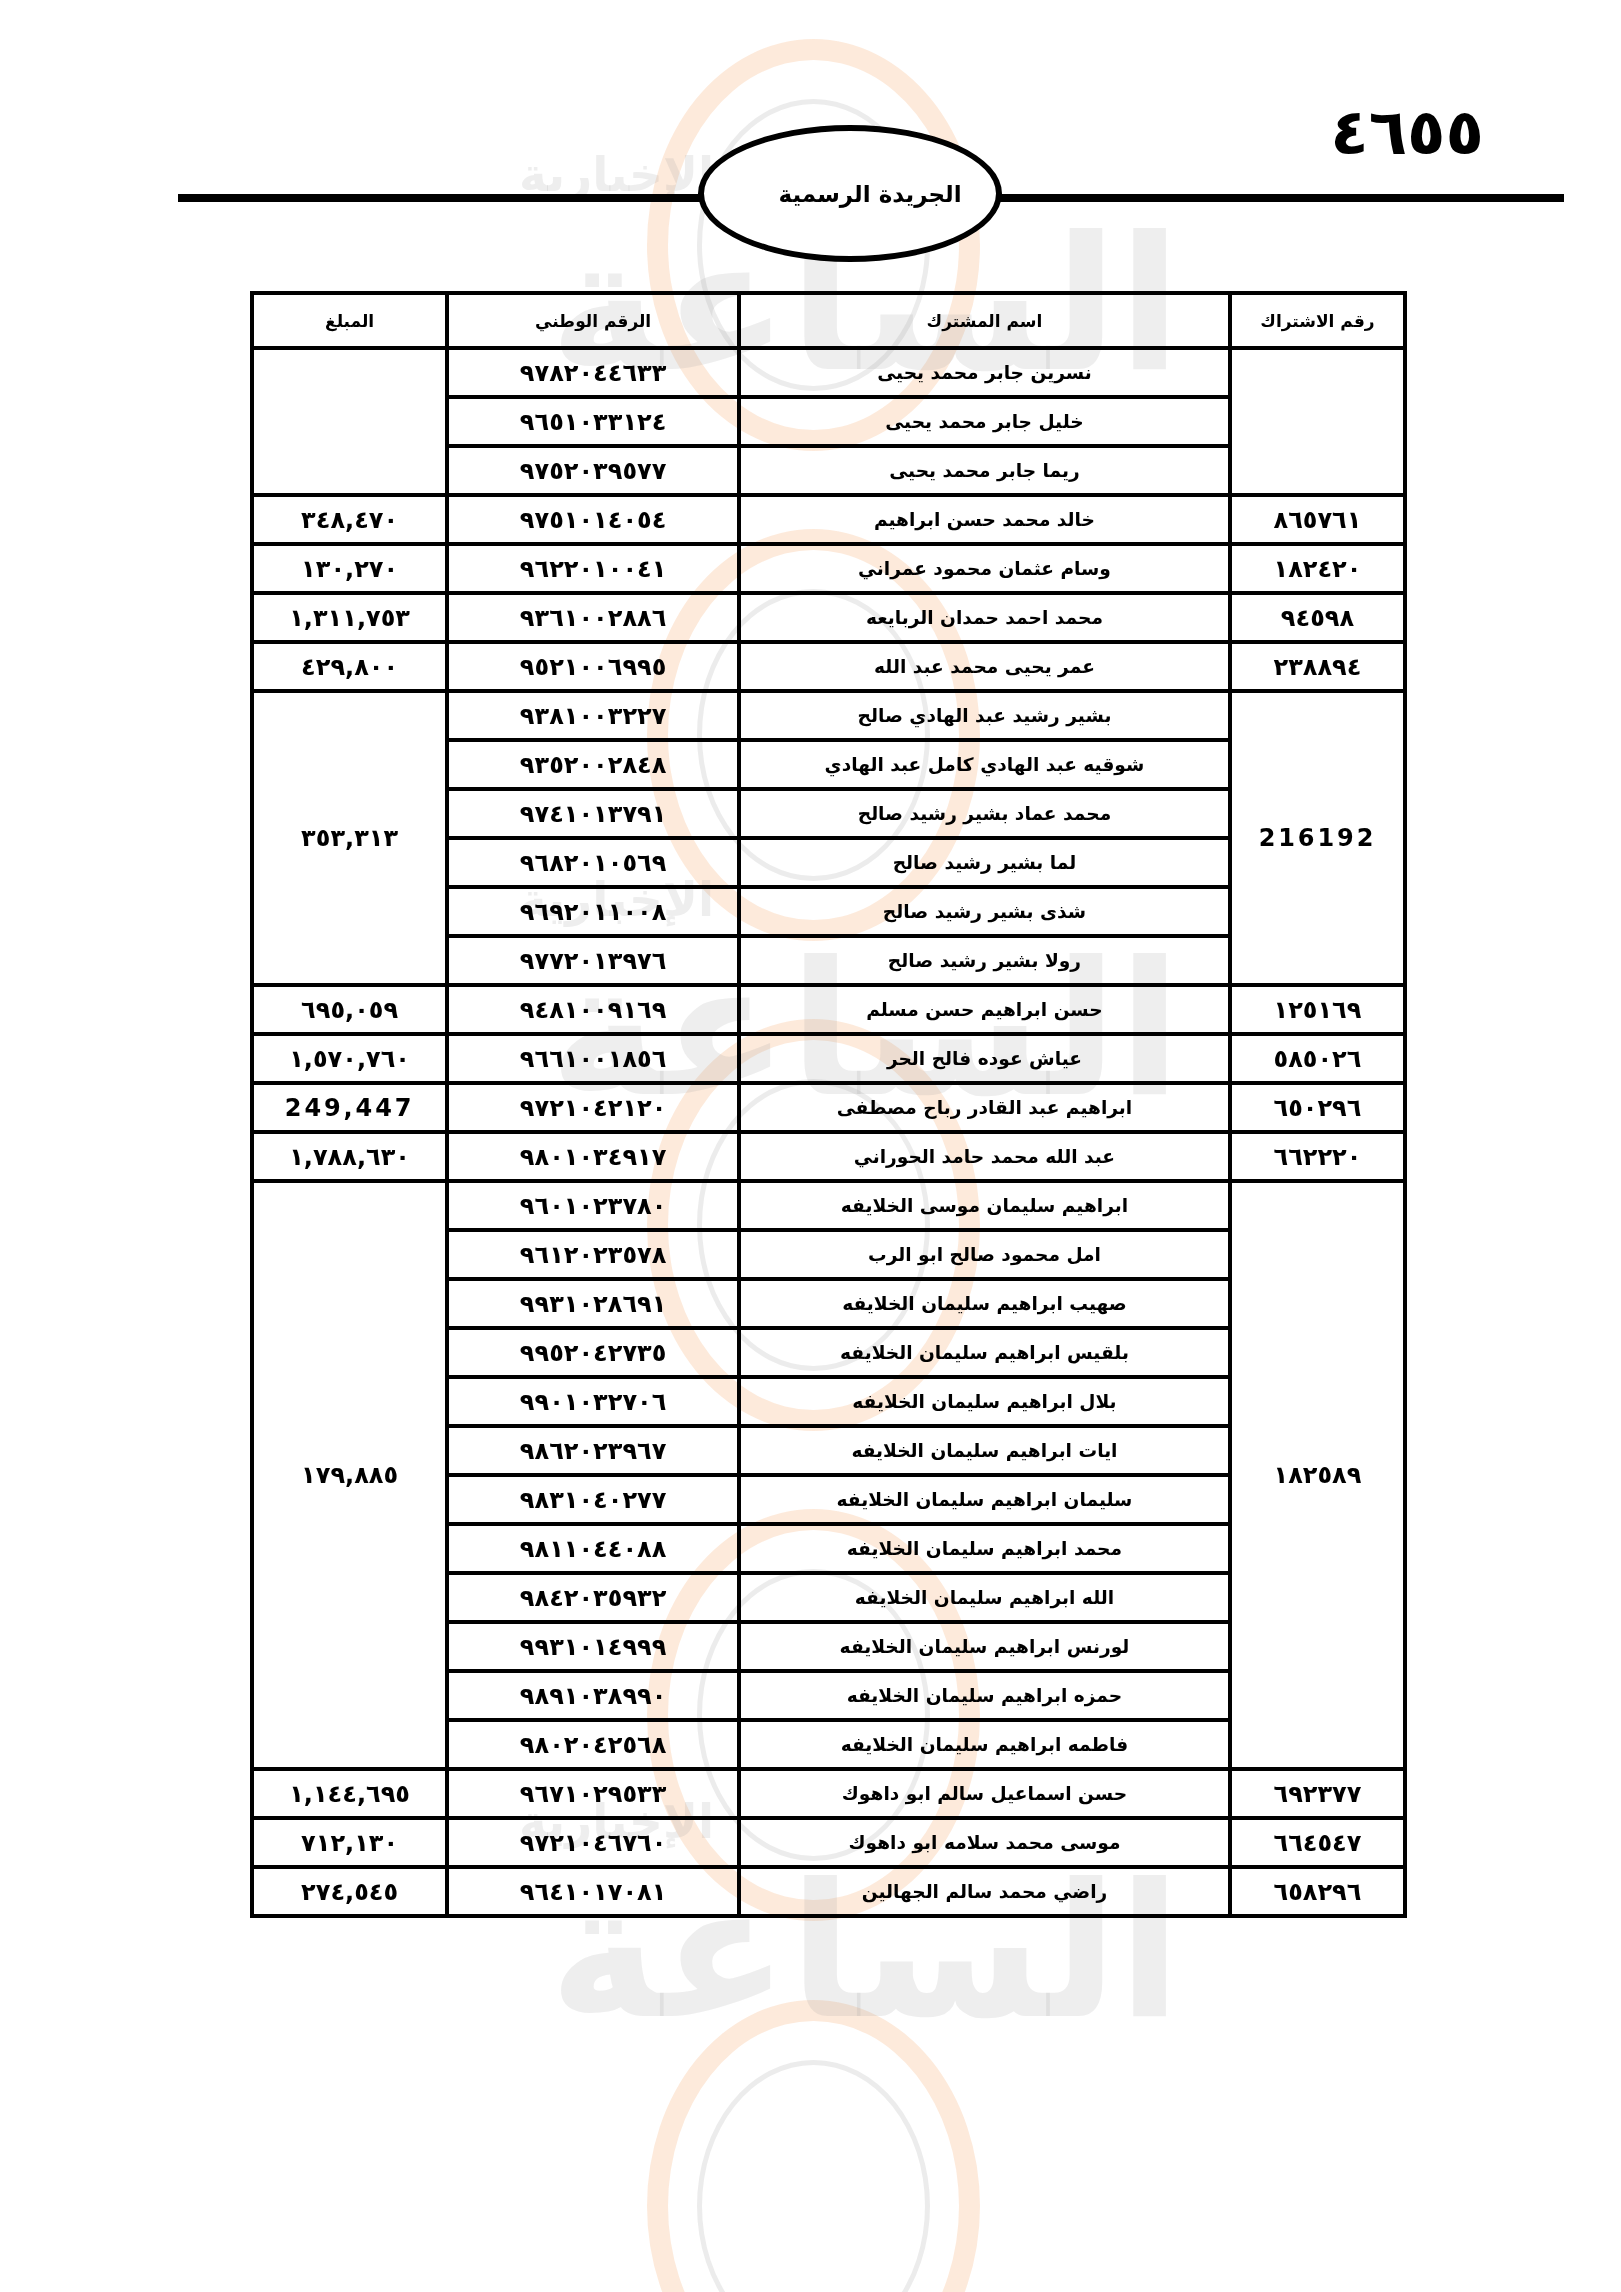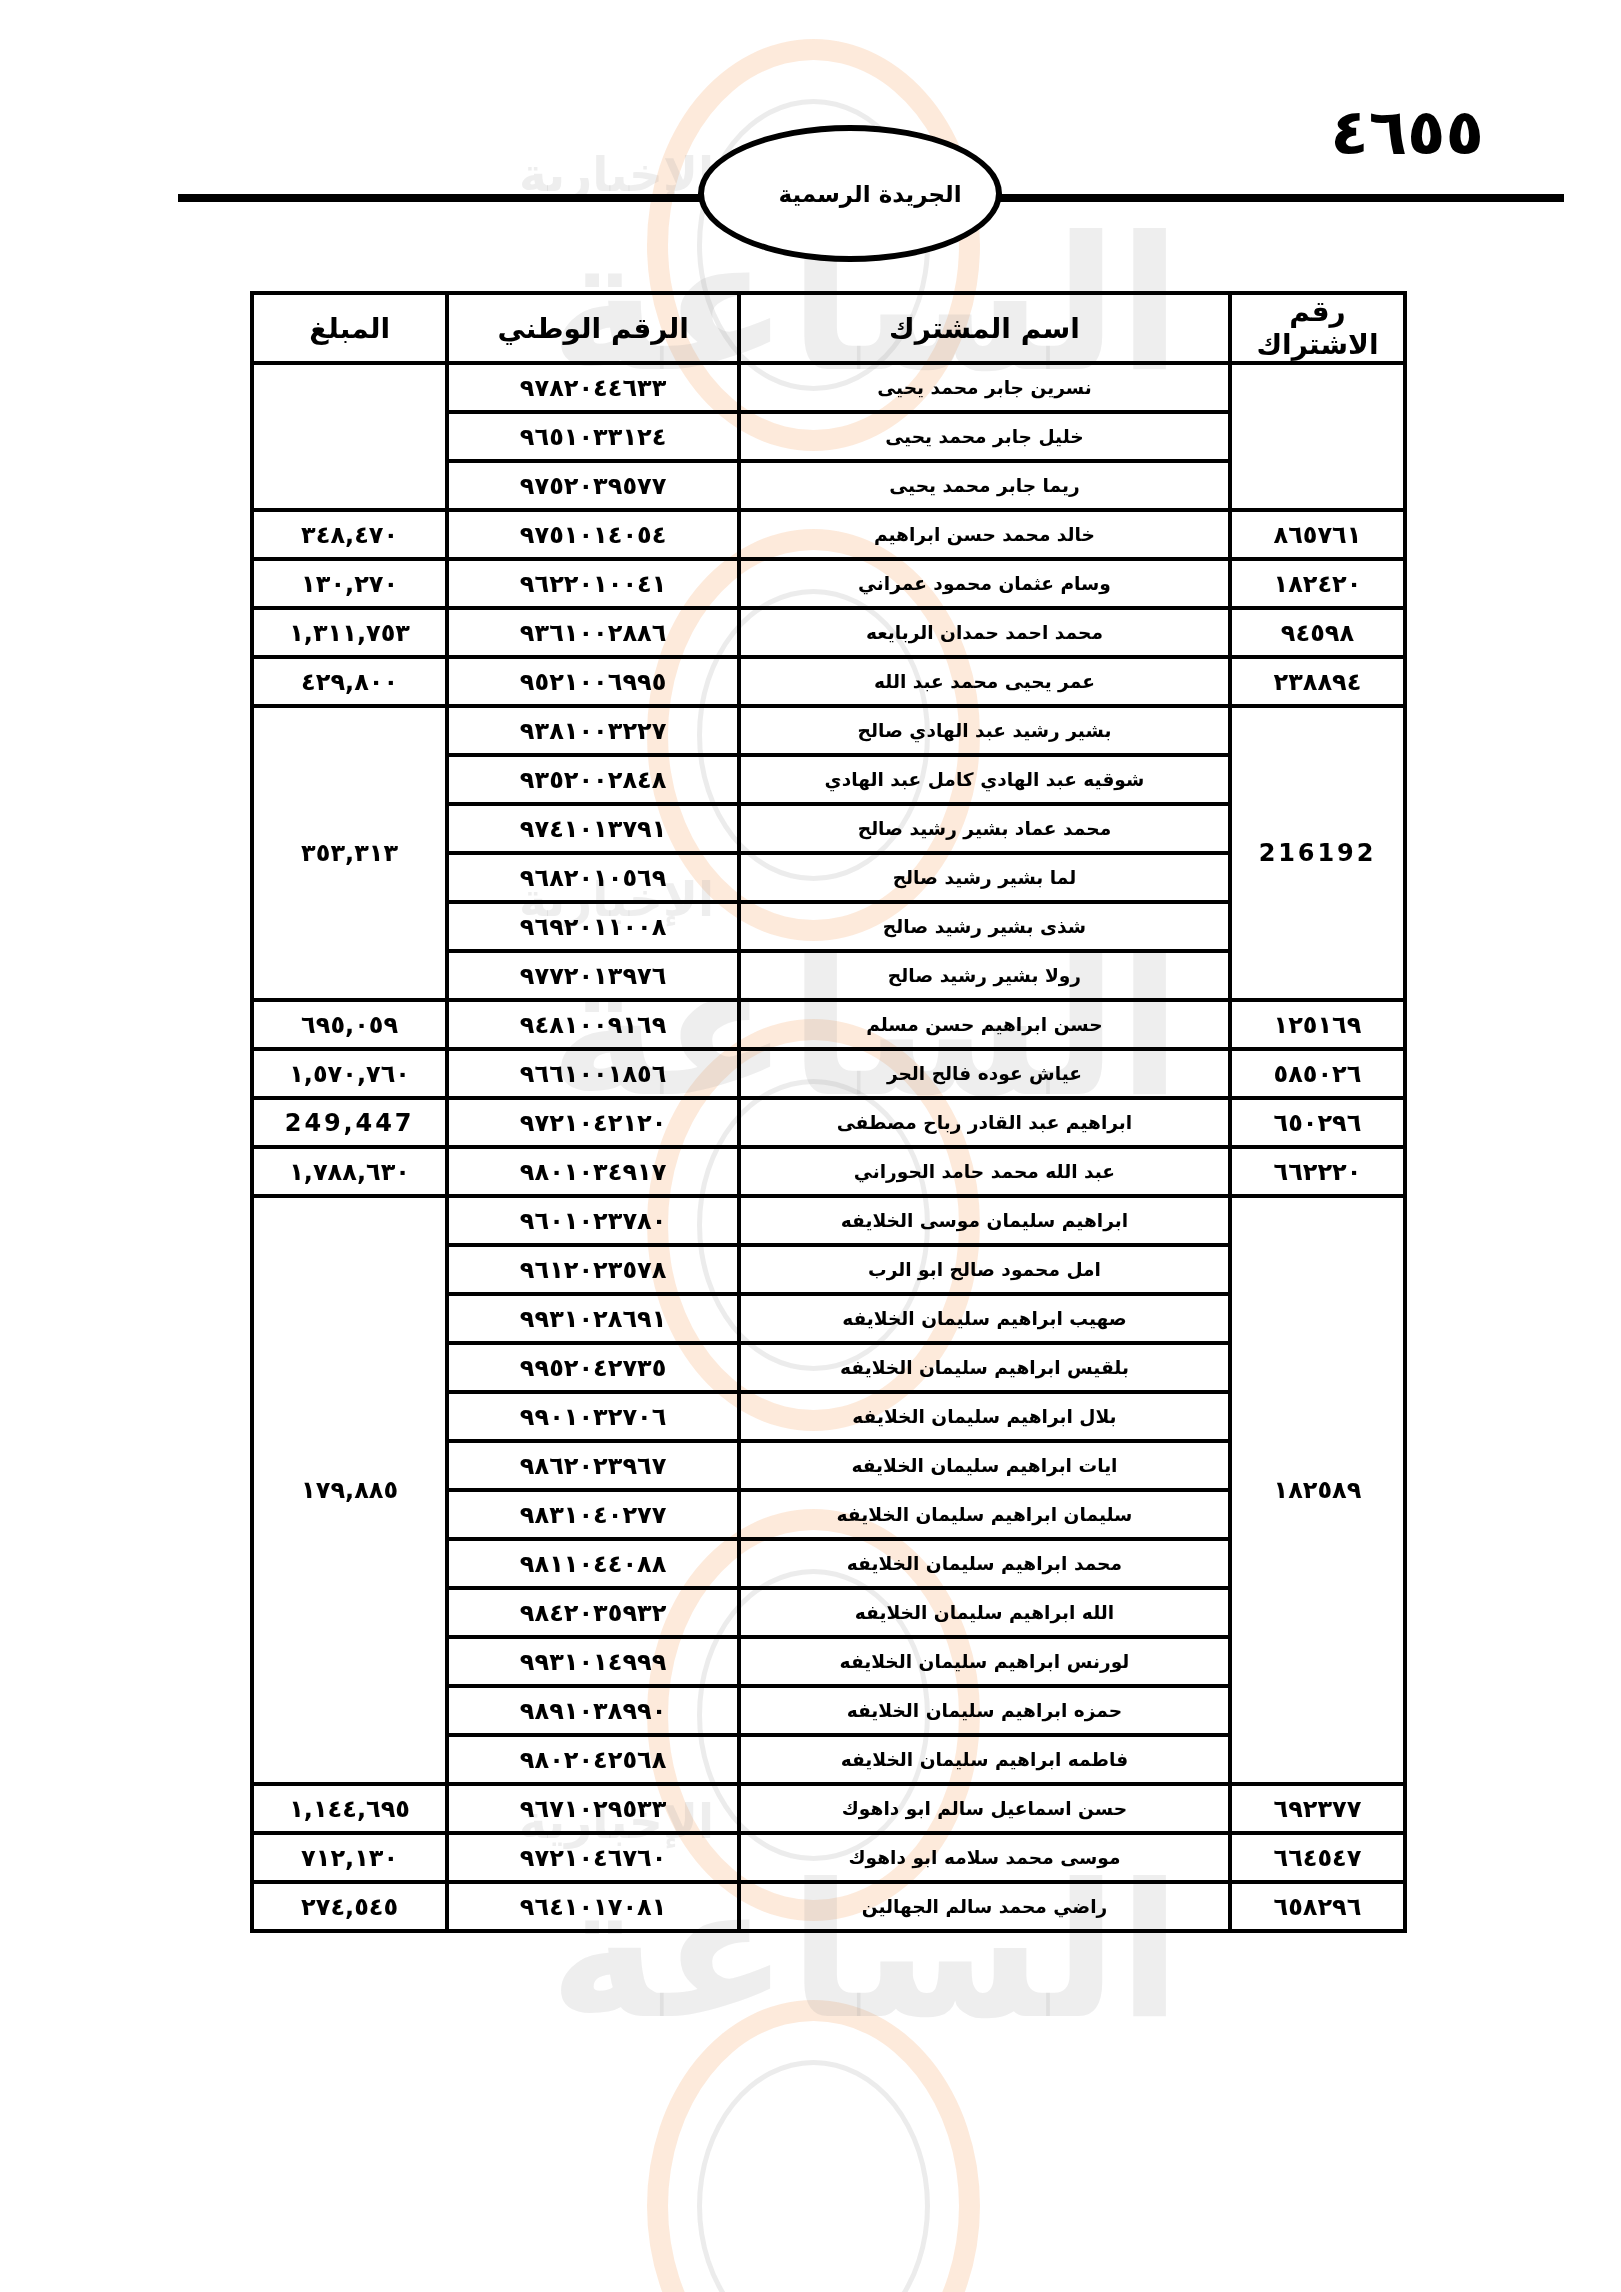--- a/index.html
+++ b/index.html
@@ -48,21 +48,21 @@
   }
   table {
     width: 100%; border-collapse: separate; border-spacing: 0;
     direction: rtl; border: 2.9px double #000;
     font-family: "DejaVu Sans", sans-serif;
   }
   th, td {
     border: 2.9px double #000; text-align: center; vertical-align: middle;
     padding: 0; height: 49px; box-sizing: border-box;
   }
-  th { height: 55px; font-size: 28px; font-weight: bold; }
+  th { height: 55px; font-size: 17px; font-weight: bold; }
   td { font-size: 18.6px; font-weight: bold; }
   td.num, td.nid, td.amt { letter-spacing: 2.9px; font-size: 24px; }
   col.c-sub { width: 174px; }
   col.c-name { width: 488px; }
   col.c-nid { width: 290px; }
   col.c-amt { width: 194px; }
 </style>
 </head>
 <body>
 

